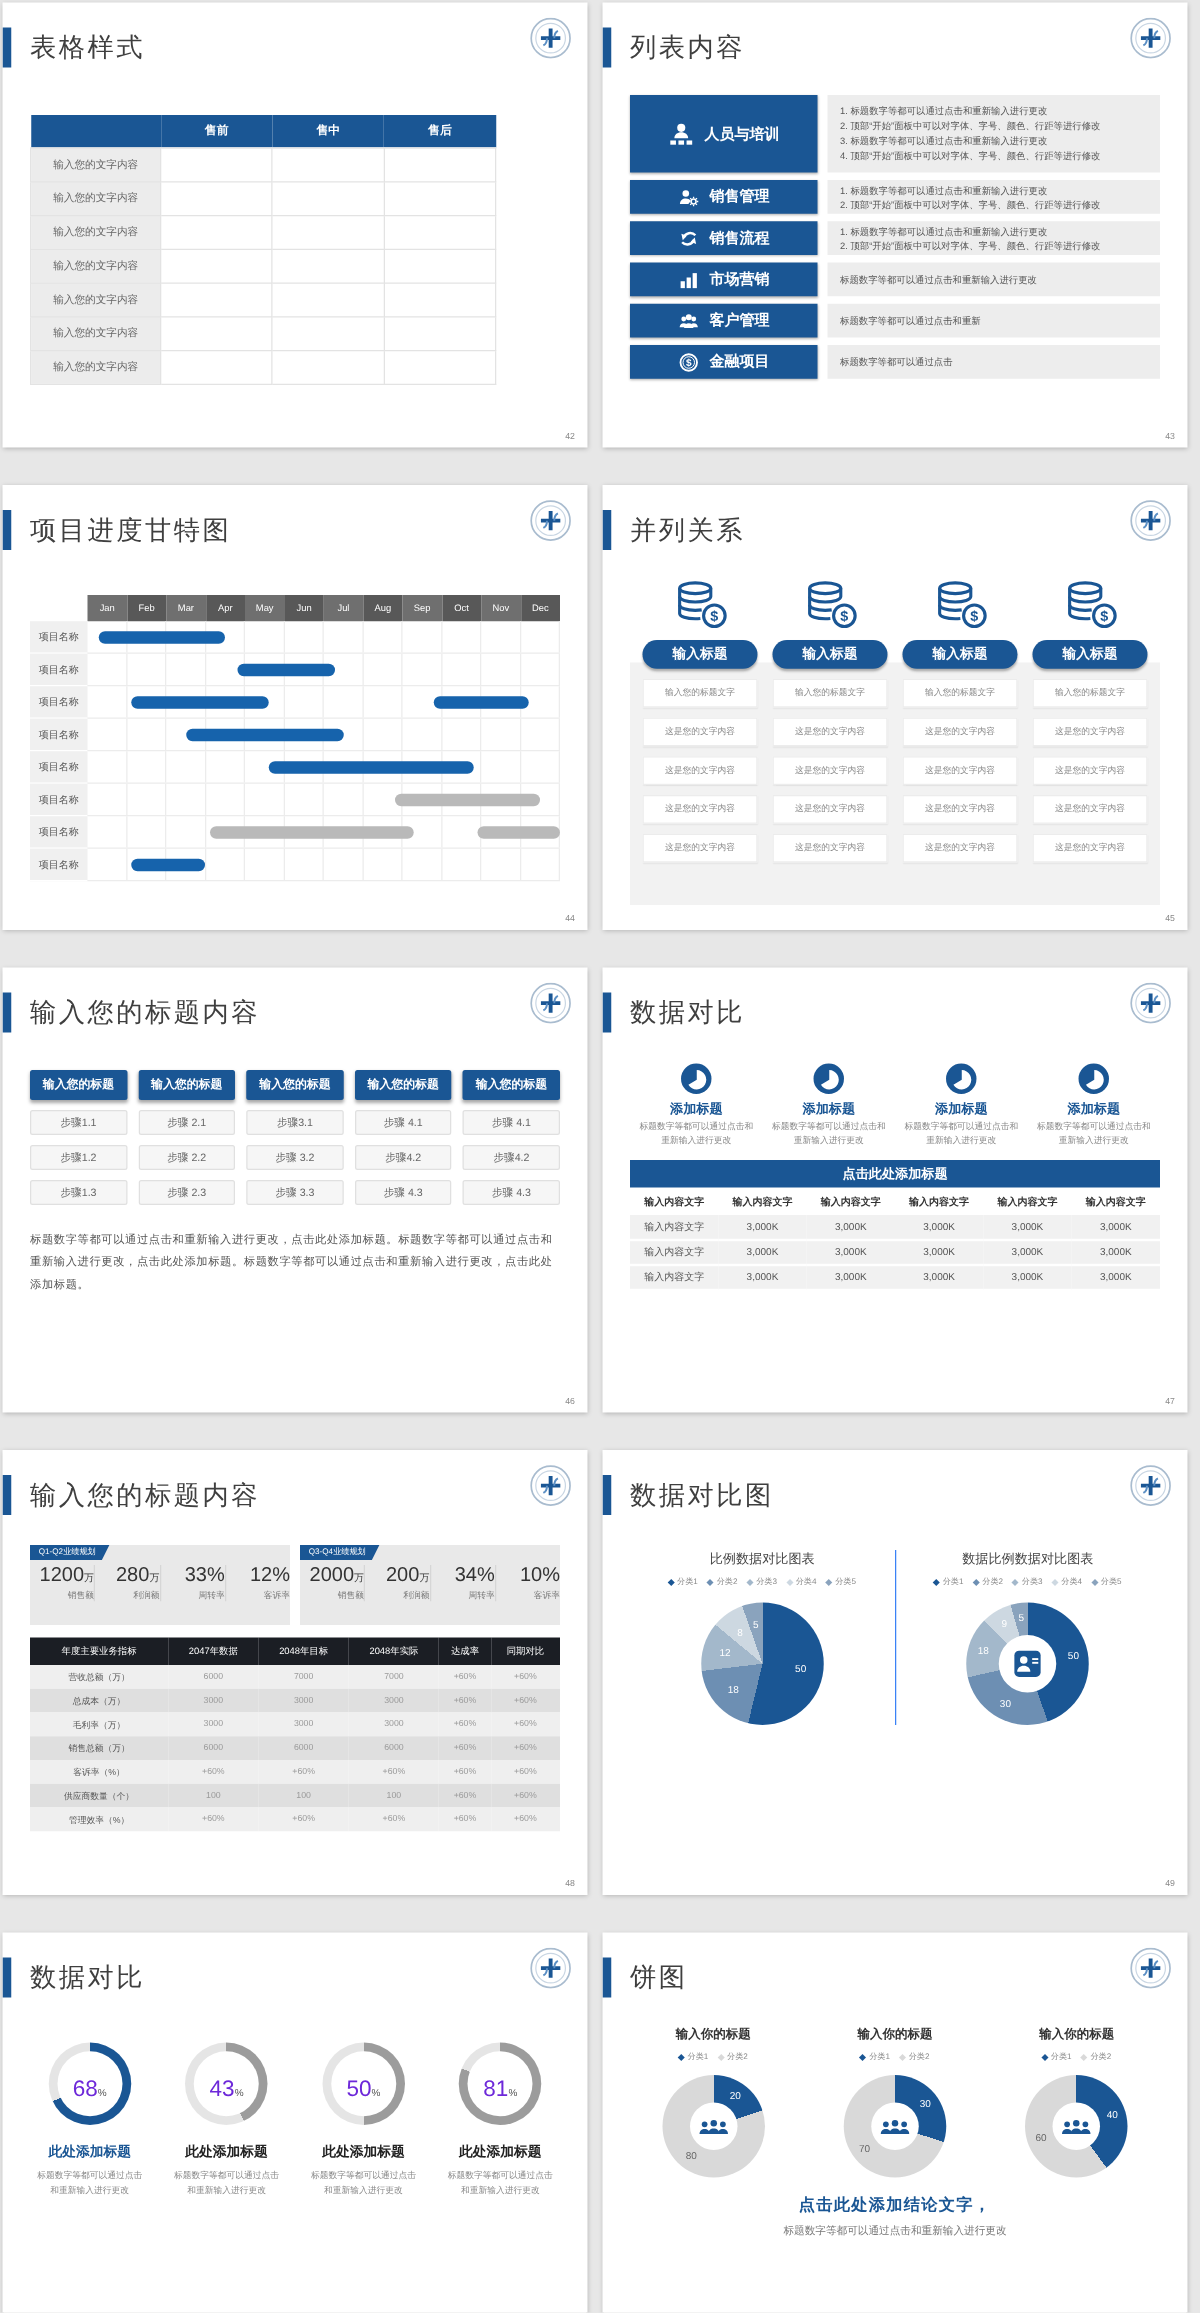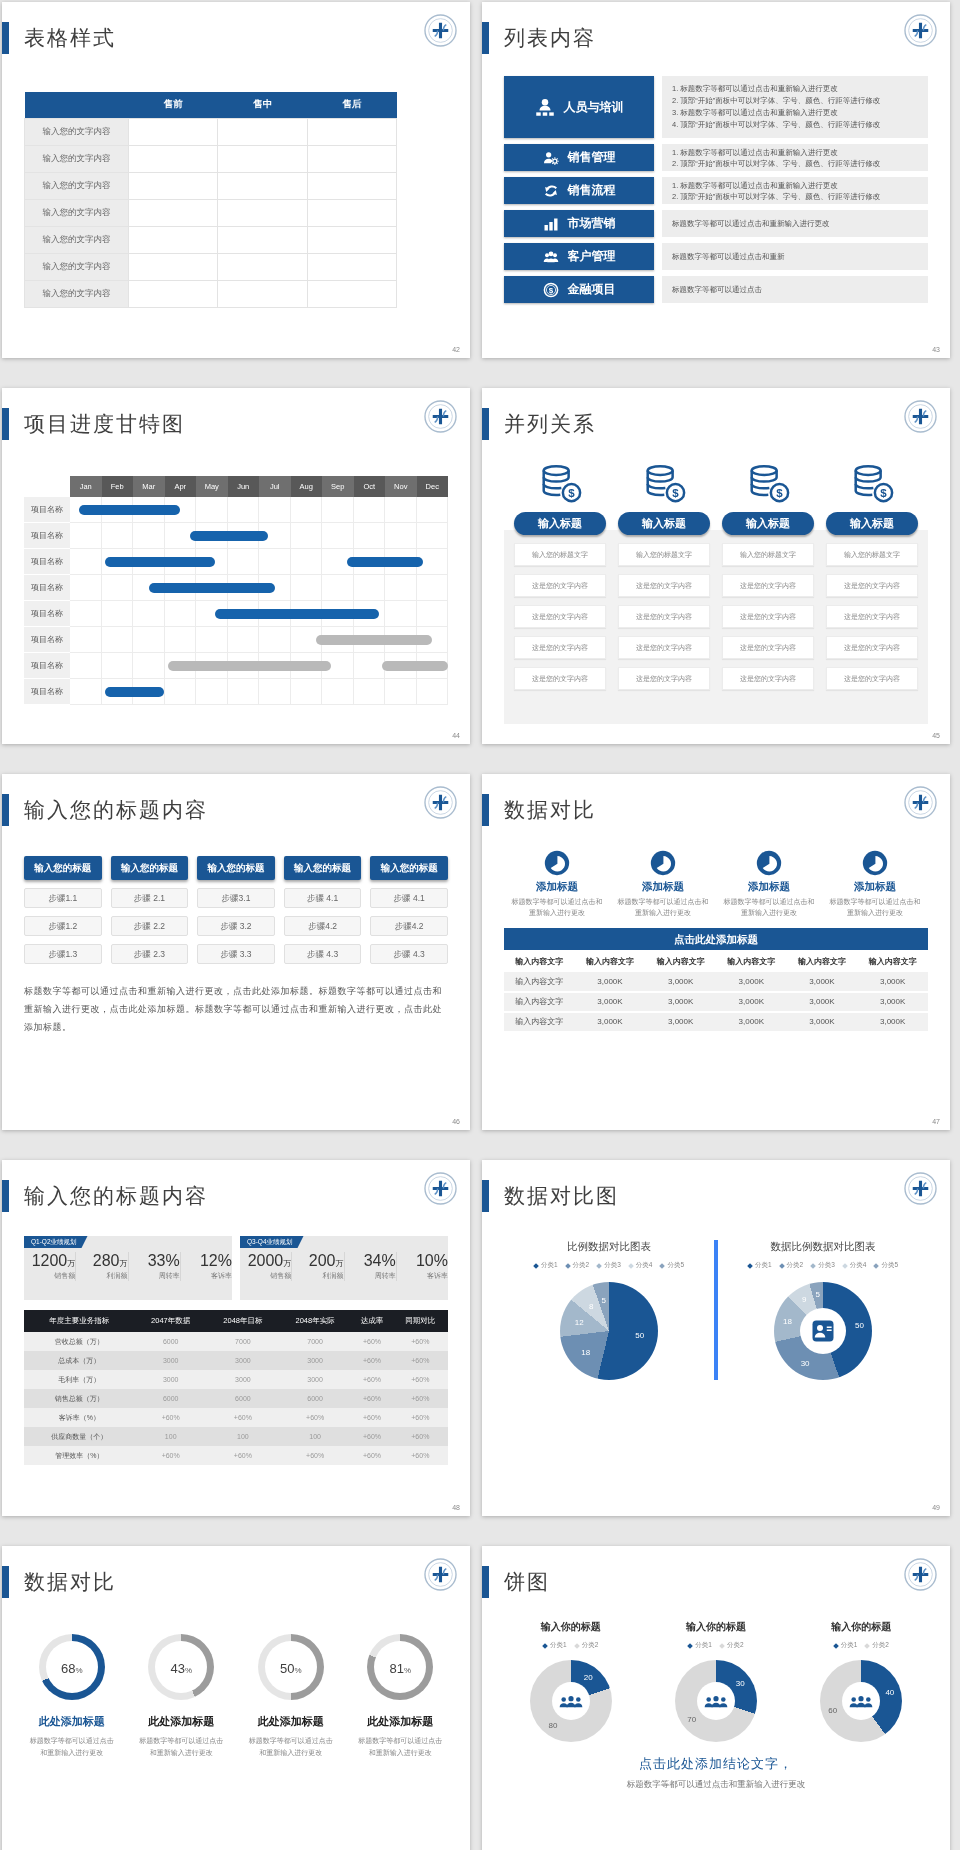--- a/index.html
+++ b/index.html
@@ -70,43 +70,43 @@
 .sg-lab{font-size:7px;color:#777;margin-top:1px;}
 .y-table{width:100%;border-collapse:collapse;margin-top:10px;}
 .y-table th{background:#1b1e24;color:#fff;font-size:7.5px;height:22px;font-weight:normal;}
 .y-table td{font-size:7px;color:#9a9a9a;height:19px;text-align:center;}
 .y-table tr.odd td{background:#efefef;}
 .y-table tr.even td{background:#dfdfdf;}
 .y-table td.first{color:#555;}
 
 .pc-wrap{display:flex;margin-top:6px;}
 .pc-half{flex:1;text-align:center;position:relative;}
-.pc-half+.pc-half{border-left:4px solid #3b82f6;}
+.pc-half+.pc-half{border-left:1px solid #3b82f6;}
 .pc-title{font-size:10.5px;color:#444;}
 .legend{display:flex;justify-content:center;gap:8px;margin-top:7px;}
 .leg-item{font-size:6.5px;color:#888;display:flex;align-items:center;gap:3px;}
 .leg-mark{width:4px;height:4px;transform:rotate(45deg);flex:none;}
 .pie{width:98px;height:98px;border-radius:50%;margin:12px auto 0;position:relative;}
 .pie-label{position:absolute;font-size:8px;color:#fff;transform:translate(-50%,-50%);}
 .hole{position:absolute;left:50%;top:50%;border-radius:50%;background:#fff;transform:translate(-50%,-50%);display:flex;align-items:center;justify-content:center;}
 .gg-row{display:flex;gap:14px;margin-top:14px;}
 .gg{flex:1;text-align:center;}
 .gauge{width:66px;height:66px;border-radius:50%;margin:0 auto;position:relative;}
 .gauge-in{position:absolute;inset:7px;background:#fff;border-radius:50%;display:flex;align-items:baseline;justify-content:center;padding-top:20px;}
-.gauge-num{font-size:13px;color:#404040;}
+.gauge-num{font-size:18px;color:#6d28d9;}
 .gauge-pct{font-size:8px;color:#555;}
 .gg-label{font-weight:bold;font-size:11px;margin-top:14px;color:#222;}
 .gg-label.blue{color:var(--blue);}
 .gg-cap{font-size:7px;color:#888;line-height:1.7;width:86px;margin:6px auto 0;}
 .dn-row{display:flex;gap:12px;margin-top:0px;}
 .dn{flex:1;text-align:center;}
 .dn-title{font-size:10px;font-weight:bold;color:#333;}
 .dn-chart{width:82px;height:82px;border-radius:50%;margin:10px auto 0;position:relative;}
 .concl{text-align:center;margin-top:13px;}
-.concl-t{font-size:13px;font-weight:normal;color:var(--blue);letter-spacing:1px;}
+.concl-t{font-size:13px;font-weight:bold;color:var(--blue);letter-spacing:1px;}
 .concl-s{font-size:8.5px;color:#777;margin-top:6px;}
 </style>
 </head>
 <body>
 
 <div class="sheet" id="sheet">
     <section class="slide">
       <div class="shead">
         <div class="accent"></div>
         <h2 class="stitle">表格样式</h2>

